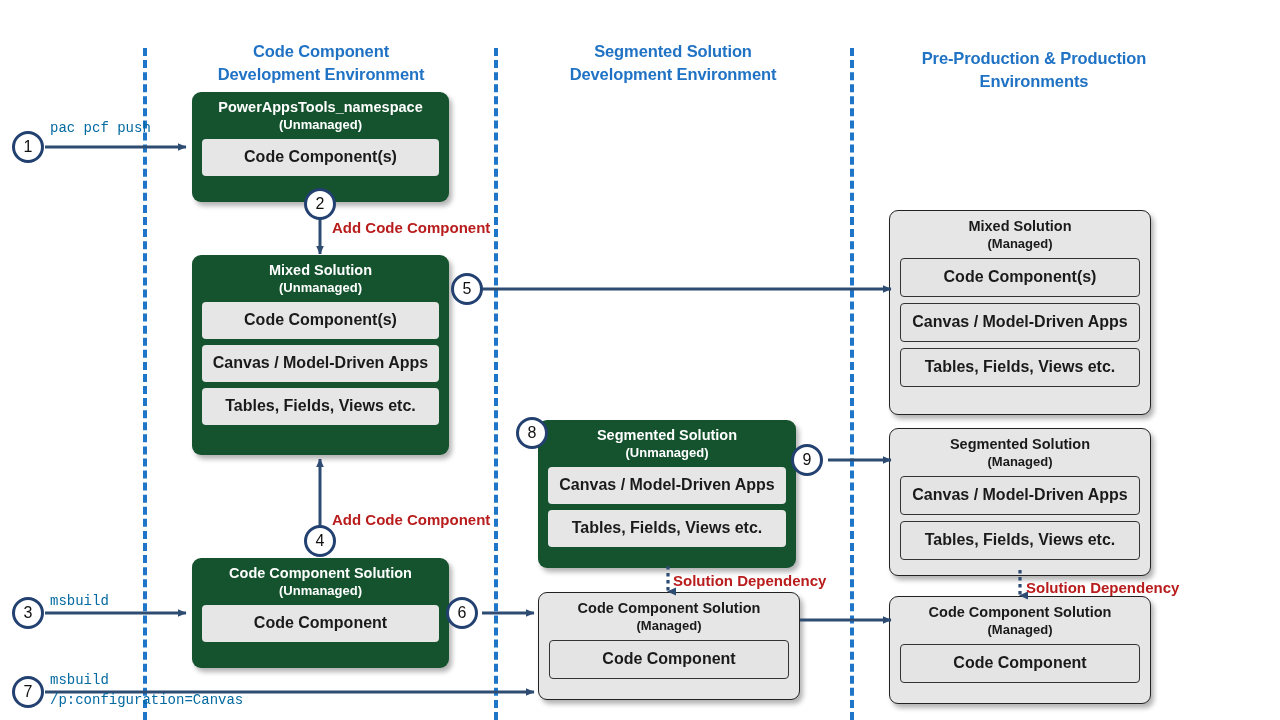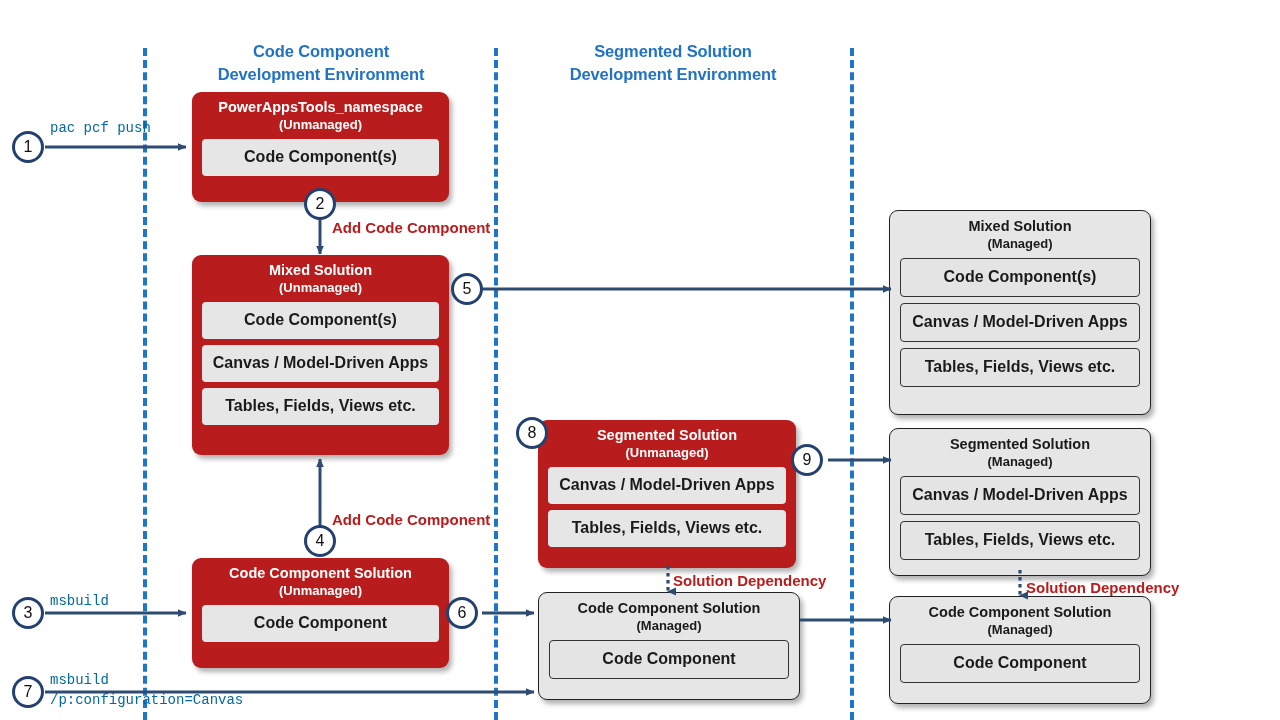--- a/index.html
+++ b/index.html
@@ -26,21 +26,21 @@
     letter-spacing:-0.1px;
   }
 
   
   .box{
     position:absolute;box-sizing:border-box;
     border-radius:9px;
     padding:7px 10px 10px 10px;
     box-shadow:3px 4px 5px rgba(0,0,0,0.30);
   }
-  .box.purple{background:#b91c1c;}
+  .box.purple{background:#14532d;}
   .box.gray{background:#e6e6e6;border:1px solid #222;}
 
   .box-title{
     text-align:center;font-weight:bold;font-size:14.5px;line-height:1.24;
     margin-bottom:6px;
   }
   .box.purple .box-title{color:#ffffff;}
   .box.gray .box-title{color:#1a1a1a;}
   .box-title .sub{font-weight:bold;font-size:13px;display:block;}
 
@@ -92,20 +92,24 @@
   <div class="lane-title" style="left:175px;top:40px;width:292px;">
     <div>Code Component</div>
     <div>Development Environment</div>
   </div>
 
   <div class="lane-title" style="left:523px;top:40px;width:300px;">
     <div>Segmented Solution</div>
     <div>Development Environment</div>
   </div>
 
+  <div class="lane-title" style="left:880px;top:47px;width:308px;">
+    <div>Pre-Production &amp; Production</div>
+    <div>Environments</div>
+  </div>
 
   <svg class="wires" viewBox="0 0 1280 720">
     <defs>
       <marker id="arrowNavy" markerWidth="9" markerHeight="8" refX="8.4" refY="4" orient="auto" markerUnits="userSpaceOnUse">
         <path d="M0,0 L9,4 L0,8 Z" fill="#2E4B72"></path>
       </marker>
       <marker id="arrowNavySm" markerWidth="9" markerHeight="9" refX="5" refY="8" orient="auto" markerUnits="userSpaceOnUse">
         <path d="M0.5,0 L8.5,0 L4.5,9 Z" fill="#2E4B72"></path>
       </marker>
     </defs>

